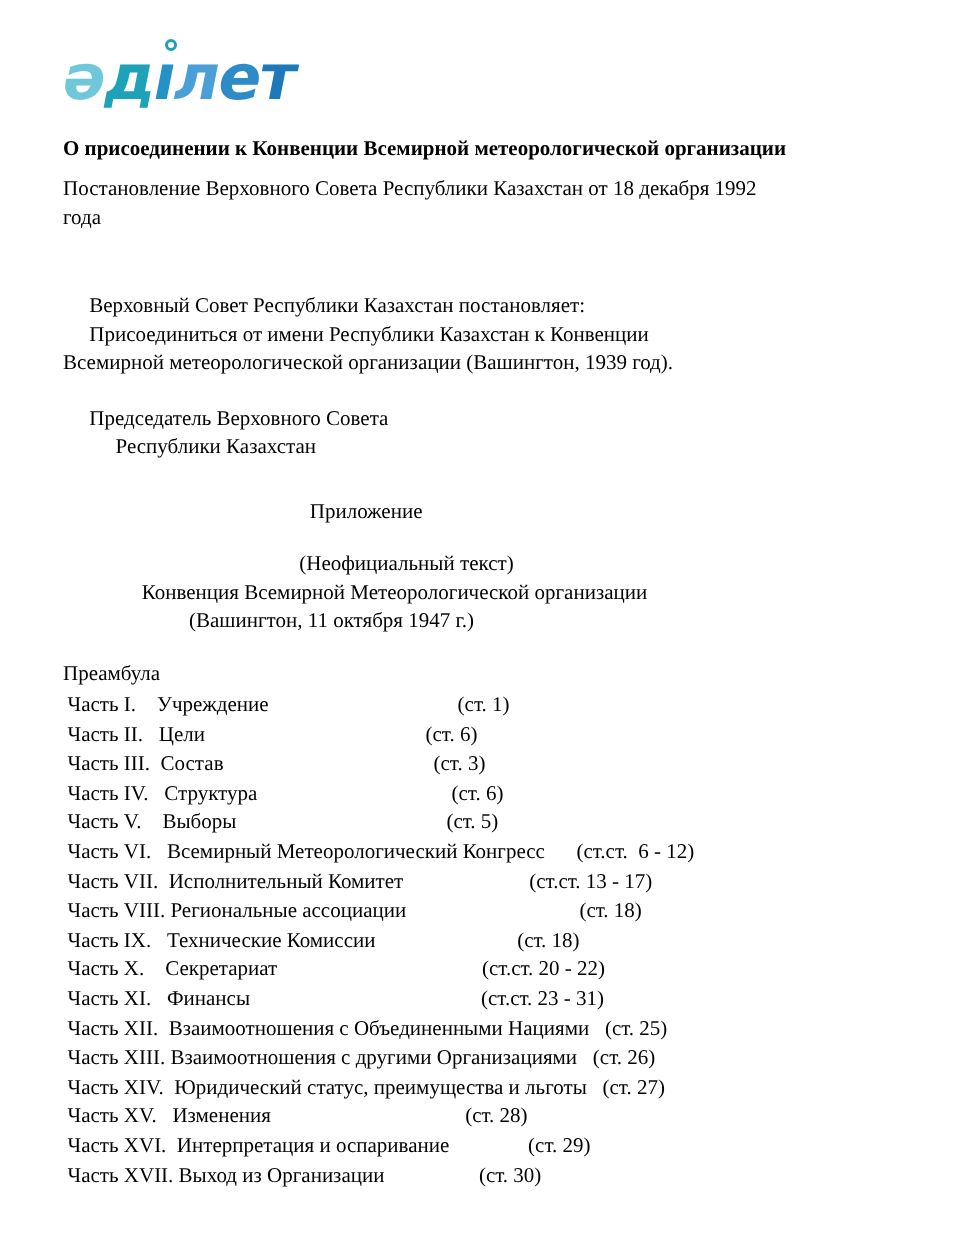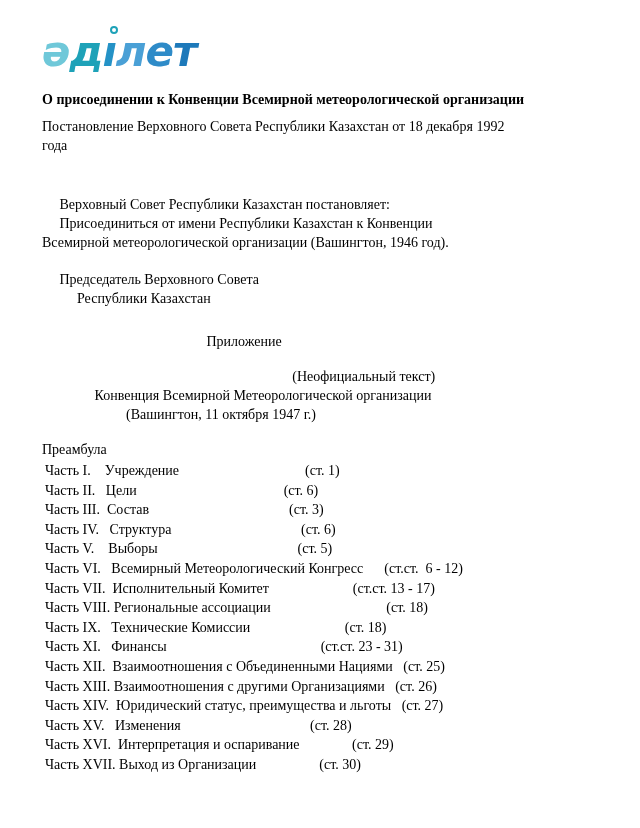--- a/index.html
+++ b/index.html
@@ -41,41 +41,41 @@
   }
 
   .doc-title  { font-size: 14px; font-weight: 700; margin: 12px 0 0 0; line-height: 19px; }
   .doc-subtitle { margin-top: 8px; }
 
   .pre { white-space: pre; }
   .resolution { margin-top: 40px; }
   .resolution div, .signature div, .toc div { white-space: pre; }
   .signature { margin-top: 18px; }
   .annex-label { margin-top: 24px; }
-  .annex-note  { margin-top: 16px; text-align: center; }
+  .annex-note  { margin-top: 16px; }
   .conv-title  { }
   .preamble    { margin-top: 16px; }
   .toc { margin-top: 2px; margin-left: 3px; }
   .toc div { line-height: 19.6px; }
 </style>
 </head>
 <body>
 
 <div class="page">
 
   <div class="logo" id="logo"><span class="logo-letter" style="color: rgb(111, 200, 217);">ә</span><span class="logo-letter" style="color: rgb(30, 162, 184);">д</span><span class="logo-letter" style="color: rgb(36, 146, 198);">ı<span class="info-dot" style="border-color: rgb(30, 162, 184);"></span></span><span class="logo-letter" style="color: rgb(74, 160, 214);">л</span><span class="logo-letter" style="color: rgb(46, 139, 200);">е</span><span class="logo-letter" style="color: rgb(29, 121, 186);">т</span></div>
 
   <h1 class="doc-title">О присоединении к Конвенции Всемирной метеорологической организации</h1>
 
   <div class="doc-subtitle">Постановление Верховного Совета Республики Казахстан от 18 декабря 1992 года</div>
 
   <div class="resolution">
       <div>     Верховный Совет Республики Казахстан постановляет:</div>
       <div>     Присоединиться от имени Республики Казахстан к Конвенции</div>
-      <div>Всемирной метеорологической организации (Вашингтон, 1946 год).</div>
+      <div>Всемирной метеорологической организации (Вашингтон, 1939 год).</div>
     </div>
 
   <div class="signature">
       <div>     Председатель Верховного Совета</div>
       <div>          Республики Казахстан</div>
     </div>
 
   <div class="pre annex-label">                                               Приложение</div>
 
   <div class="pre annex-note">                                             (Неофициальный текст)</div>
@@ -89,20 +89,21 @@
   <div class="toc">
       <div>Часть I.    Учреждение                                    (ст. 1)</div>
       <div>Часть II.   Цели                                          (ст. 6)</div>
       <div>Часть III.  Состав                                        (ст. 3)</div>
       <div>Часть IV.   Структура                                     (ст. 6)</div>
       <div>Часть V.    Выборы                                        (ст. 5)</div>
       <div>Часть VI.   Всемирный Метеорологический Конгресс      (ст.ст.  6 - 12)</div>
       <div>Часть VII.  Исполнительный Комитет                        (ст.ст. 13 - 17)</div>
       <div>Часть VIII. Региональные ассоциации                                 (ст. 18)</div>
       <div>Часть IX.   Технические Комиссии                           (ст. 18)</div>
+      <div>Часть X.    Секретариат                                       (ст.ст. 20 - 22)</div>
       <div>Часть XI.   Финансы                                            (ст.ст. 23 - 31)</div>
       <div>Часть XII.  Взаимоотношения с Объединенными Нациями   (ст. 25)</div>
       <div>Часть XIII. Взаимоотношения с другими Организациями   (ст. 26)</div>
       <div>Часть XIV.  Юридический статус, преимущества и льготы   (ст. 27)</div>
       <div>Часть XV.   Изменения                                     (ст. 28)</div>
       <div>Часть XVI.  Интерпретация и оспаривание               (ст. 29)</div>
       <div>Часть XVII. Выход из Организации                  (ст. 30)</div>
     </div>
 
 </div>

